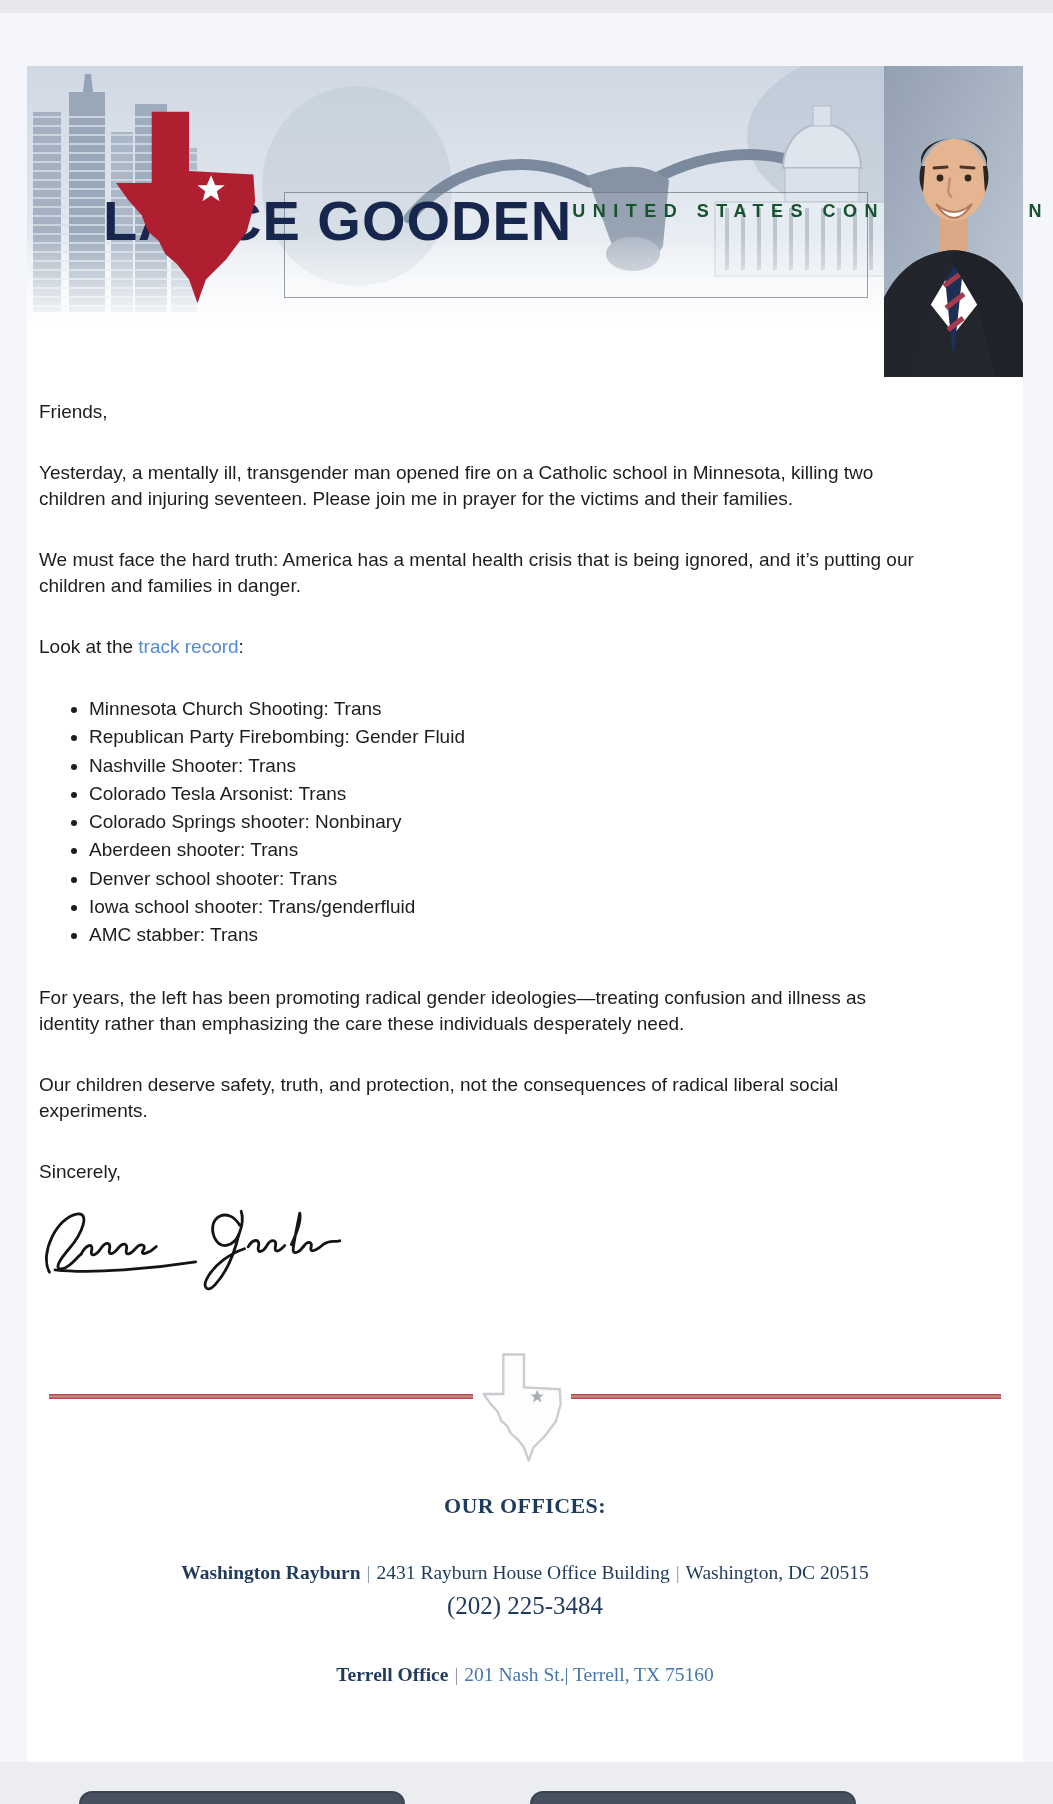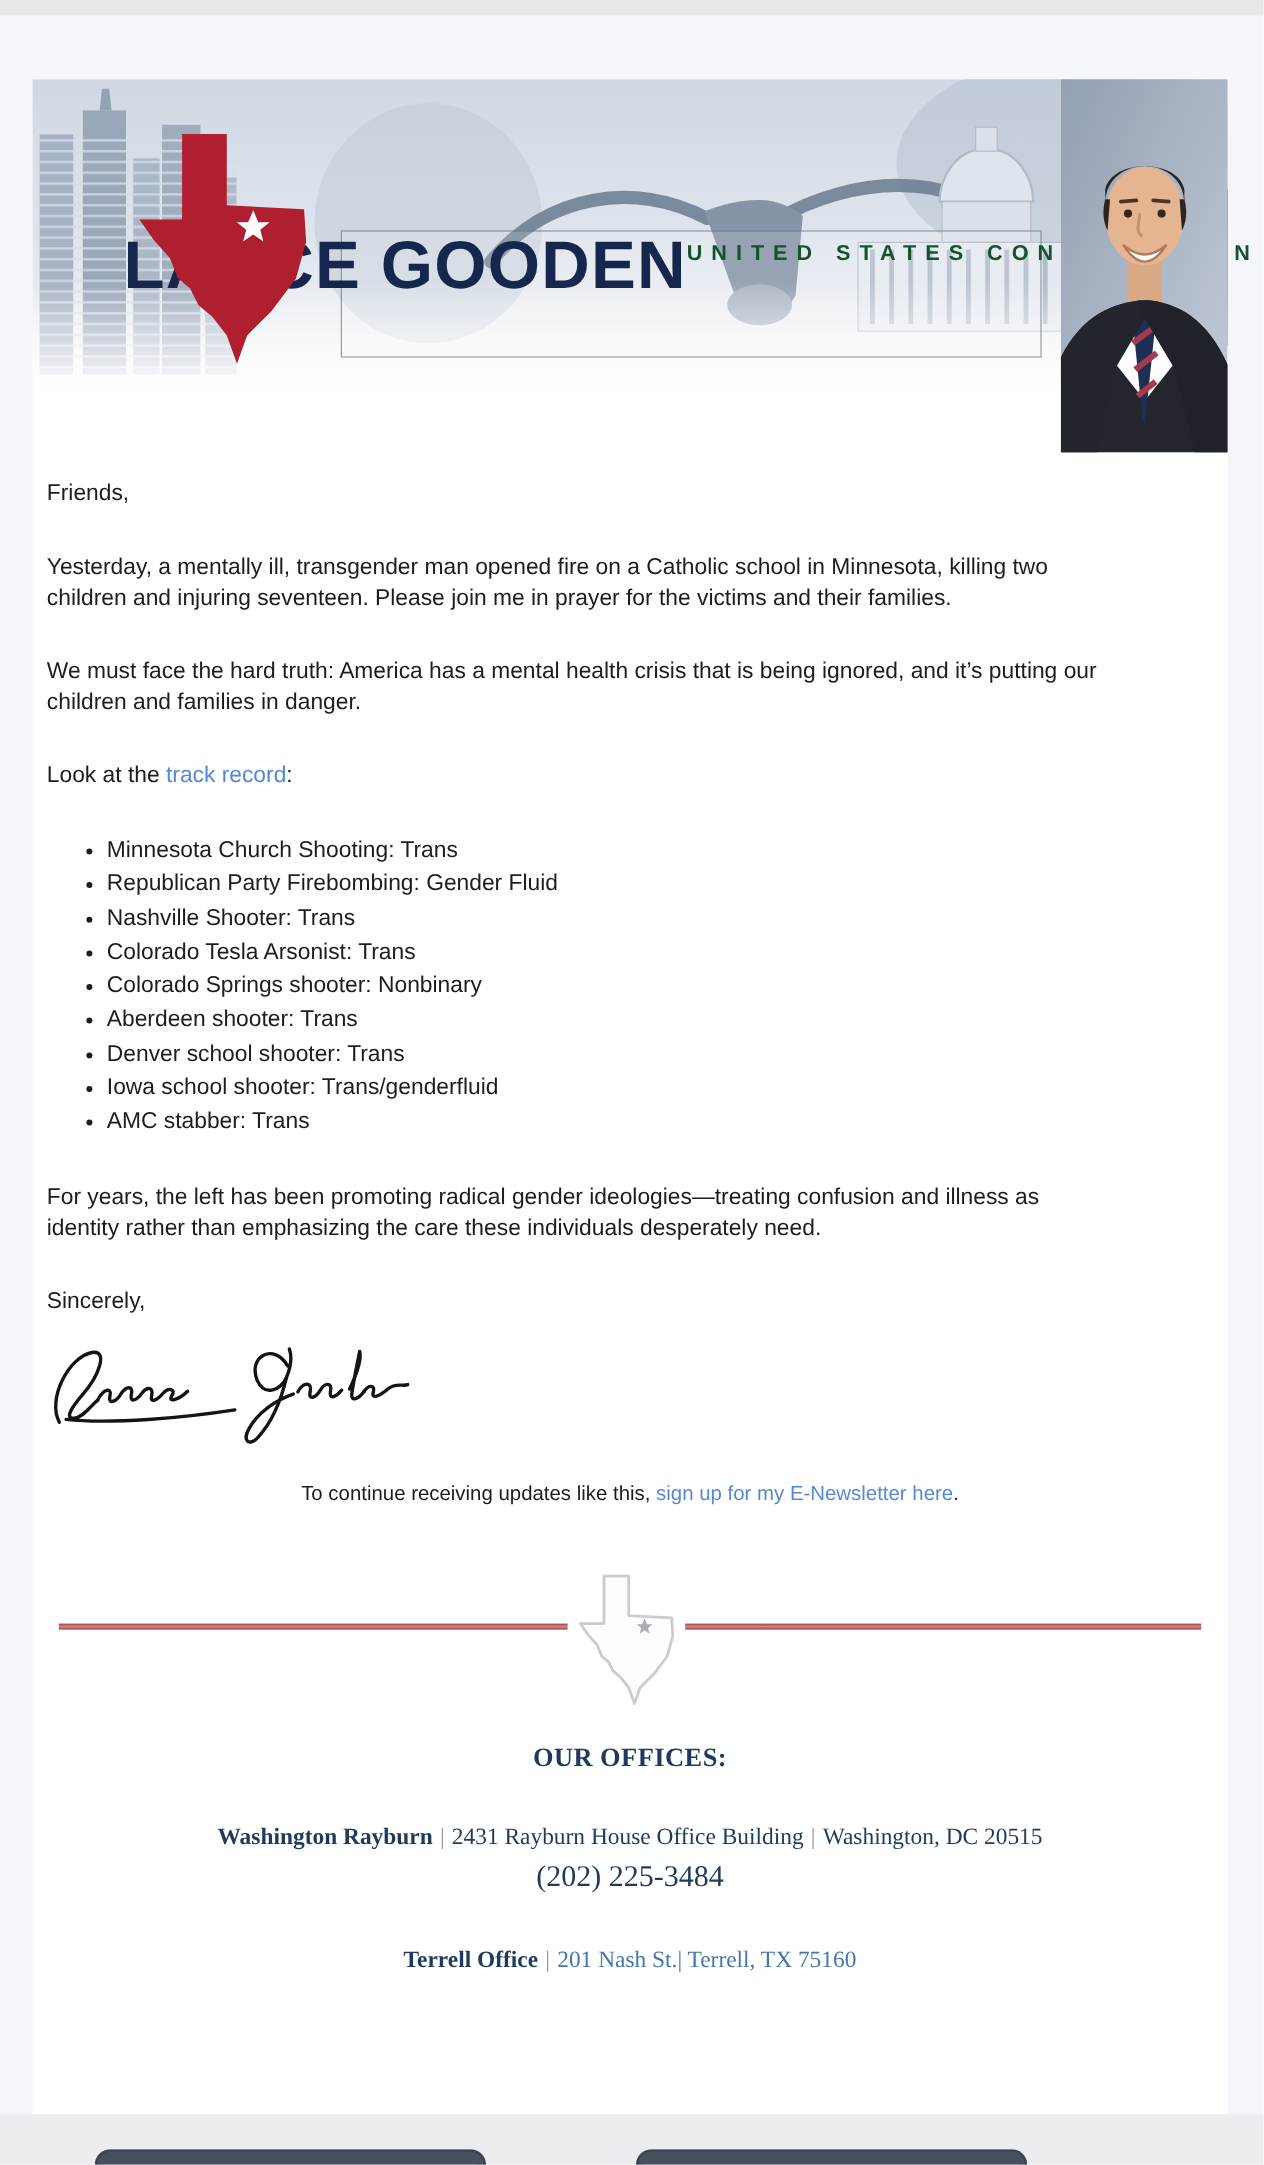--- a/index.html
+++ b/index.html
@@ -217,37 +217,37 @@
       <li>Colorado Tesla Arsonist: Trans</li>
       <li>Colorado Springs shooter: Nonbinary</li>
       <li>Aberdeen shooter: Trans</li>
       <li>Denver school shooter: Trans</li>
       <li>Iowa school shooter: Trans/genderfluid</li>
       <li>AMC stabber: Trans</li>
     </ul>
 
     <p>For years, the left has been promoting radical gender ideologies—treating confusion and illness as identity rather than emphasizing the care these individuals desperately need.</p>
 
+    <p>Our children deserve safety, truth, and protection, not the consequences of radical liberal social experiments.</p>
 
     <p class="closing">Sincerely,</p>
 
     <svg class="signature" viewBox="0 0 640 200">
       <g fill="none" stroke="#141414" stroke-width="6" stroke-linecap="round" stroke-linejoin="round">
         <path d="M18,158 C-4,118 34,42 76,34 C106,29 88,76 60,108 C42,129 26,152 44,151 C62,149 74,128 86,119"></path>
         <path d="M30,153 C110,162 240,150 330,136"></path>
         <path d="M86,119 C96,99 112,95 108,111 C104,127 118,123 128,107 C138,93 150,93 146,109 C143,123 154,121 166,105 C174,95 186,95 182,111 C179,125 192,119 202,107 C212,95 226,99 218,111 C210,125 232,117 246,103"></path>
         <path d="M424,58 C400,16 352,40 370,84 C384,114 412,100 422,78 C430,58 432,42 427,28"></path>
         <path d="M422,78 C412,120 394,160 372,184 C356,202 342,192 356,168 C372,140 404,118 434,108"></path>
         <path d="M442,104 C452,86 468,86 464,103 C460,120 474,115 482,101 C490,87 504,87 500,103 C497,119 510,113 520,101"></path>
         <path d="M534,99 C544,78 556,48 552,32 C548,52 540,90 538,108 C536,122 550,117 560,103"></path>
         <path d="M560,103 C568,91 580,91 576,105 C573,117 586,113 602,99 C616,87 630,95 638,91"></path>
       </g>
     </svg>
 
-    <p class="signup"><span>To continue receiving updates like this, </span><span class="link">sign up for my E-Newsletter here</span><span>.</span></p>
   </div>
 
   <div class="divider">
     <div class="bar left"></div>
     <div class="bar right"></div>
     <svg class="texas-outline" viewBox="0 0 100 118">
       <path d="M28,1 L50,1 L50,36 L88,38 L89,54 L84,72 L72,88 L60,100 L55,114 L50,100 L43,91 L36,85 L32,77 L26,72 L22,62 L14,53 L7,43 L28,43 Z" fill="#fdfdfe" stroke="#c9ccd1" stroke-width="2.5" stroke-linejoin="round"></path>
       <path transform="translate(64,46) scale(0.75)" d="M0,-10 L2.94,-3.09 L9.51,-3.09 L4.05,1.18 L5.88,8.09 L0,4 L-5.88,8.09 L-4.05,1.18 L-9.51,-3.09 L-2.94,-3.09 Z" fill="#a9adb5"></path>
     </svg>
   </div>

